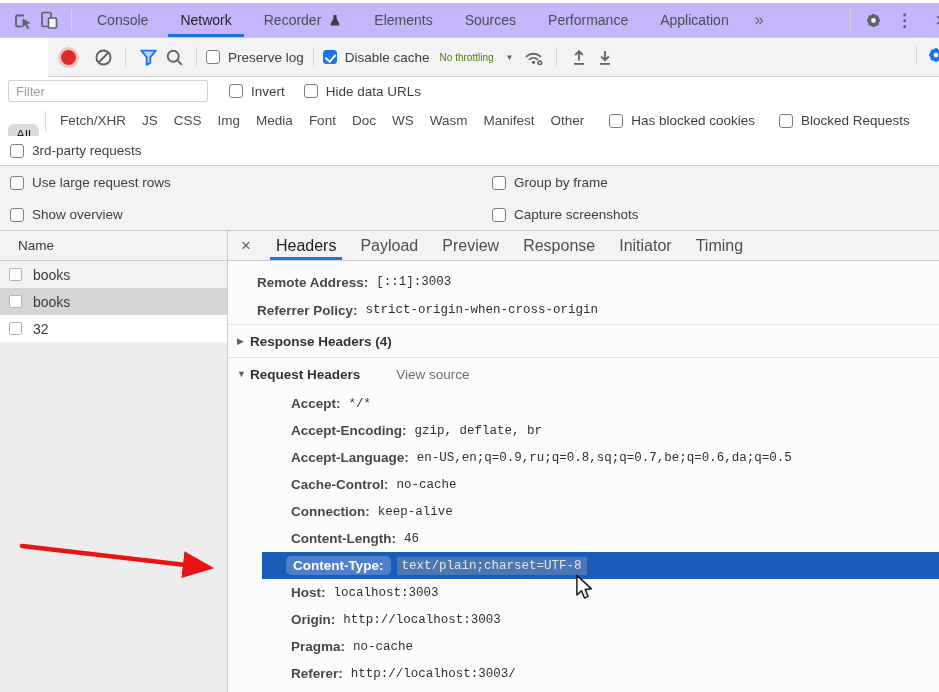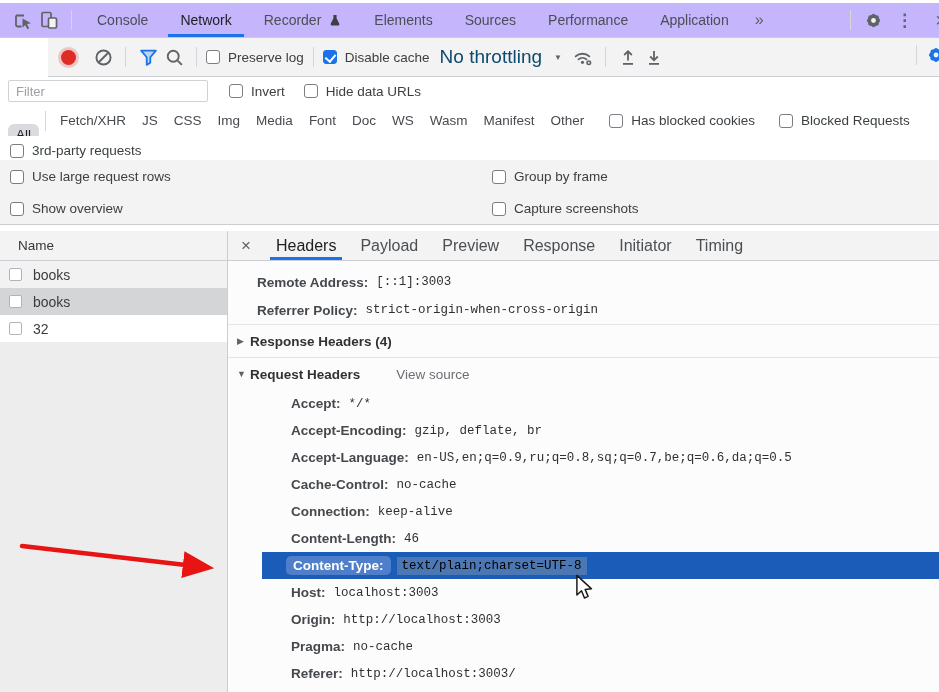--- a/index.html
+++ b/index.html
@@ -23,39 +23,39 @@
 
   
   .toolbar2 { top:38px; height:39px; background:#f3f3f3; border-bottom:1px solid #cacdd1; padding-left:13px;margin-left:48px; }
   .record-dot { width:15px; height:15px; border-radius:50%; background:#df2b26; box-shadow:0 0 0 3px rgba(223,43,38,.22); margin-right:14px; cursor:pointer; flex:none; }
   .cb-pair { display:flex; align-items:center; cursor:pointer; flex:none; }
   .cb { width:14px; height:14px; border:1.5px solid #7a7d82; border-radius:3px; background:#fff; margin-right:8px; position:relative; flex:none; }
   .cb.checked { background:#1a73e8; border-color:#1a73e8; }
   .cb.checked::after { content:""; position:absolute; left:3.2px; top:0.8px; width:5px; height:8px; border:solid #fff; border-width:0 2px 2px 0; transform:rotate(40deg); }
   .cb-label { font-size:13.5px; color:#3c4043; white-space:nowrap; }
   .throttle { display:flex; align-items:center; margin:0 8px 0 10px; cursor:pointer; }
-  .throttle-label { font-size:19px; color:#0c4a6e; }
+  .throttle-label { font-size:10px; color:#4d7c0f; }
   .dd-arrow { font-size:8px; color:#5f6368; margin-left:12px; }
   .edge-blue { position:absolute; right:-7px; top:7px; display:flex; align-items:center; }
   .edge-blue .sep { margin:0 9px 0 0; }
 
   
   .filterrow { top:77px; height:28px; background:#fff; padding-left:8px; }
   .filter-input { width:200px; height:22px; border:1px solid #d2d2d6; border-radius:2px; padding:0 7px; font-size:13px; color:#333; font-family:"Liberation Sans",sans-serif; outline:none; }
   .filter-input::placeholder { color:#9da0a5; }
 
   
   .chiprow { top:105px; height:31px; background:#fff; padding-left:8px; }
   .chip { font-size:13.5px; color:#474a4e; padding:3px 8px; border-radius:6px; cursor:pointer; white-space:nowrap; }
   .chip.active { background:#dadbdf; color:#202124;margin-top:28px; }
 
   .thirdparty { top:136px; height:30px; background:#fff; border-bottom:1px solid #cacdd1; padding-left:10px;text-align:center; }
 
   
-  .options { top:160px; height:65px; background:#f3f3f3; border-bottom:1px solid #cacdd1; }
+  .options { top:166px; height:65px; background:#f3f3f3; border-bottom:1px solid #cacdd1; }
   .options .cb-pair { position:absolute; }
 
   
   .main { position:absolute; top:231px; bottom:0; left:0; right:0; display:flex; }
   .reqpanel { width:228px; flex:none; border-right:1px solid #cacdd1; display:flex; flex-direction:column; background:#ededed; }
   .colhead { height:30px; flex:none; background:#f3f3f3; border-bottom:1px solid #cacdd1; display:flex; align-items:center; padding-left:18px; font-size:13.5px; color:#35373a; }
   .req-row { height:27px; flex:none; display:flex; align-items:center; padding-left:9px; font-size:14px; color:#3a3d40; cursor:pointer; }
   .req-row.shade { background:#f2f2f2; }
   .req-row.selected { background:#d4d5d7; }
   .req-row.plain { background:#ffffff; }
@@ -76,21 +76,21 @@
 
   .sect { height:33px; display:flex; align-items:center; padding-left:9px; border-top:1px solid #e3e4e7; margin-top:0; }
   .sect:first-of-type { margin-top:6px; }
   .disclosure { font-size:9px; color:#5f6368; width:13px; flex:none; }
   .sect-title { font-size:13.5px; font-weight:bold; color:#303234; }
   .viewsrc { font-size:13.5px; color:#6c6f73; margin-left:36px; cursor:pointer; }
 
   .hrow { height:27px; display:flex; align-items:center; padding-left:29px; cursor:default;margin-left:34px; }
   .hrow.selected { background:#1b5cb8; }
   .hrow.selected .hlabel { color:#ffffff; background:#4f7fca; padding:2px 7px; margin-left:-5px; border-radius:5px; }
-  .hrow.selected .hvalue { color:#000000; background:#4b78b4; padding:2px 5px; margin-left:6px; border-radius:1px; }
+  .hrow.selected .hvalue { color:#e5e5e5; background:#4b78b4; padding:2px 5px; margin-left:6px; border-radius:1px; }
 
   .overlay { position:absolute; pointer-events:none; }
   svg { display:block; }
 </style>
 </head>
 <body>
 
 <div id="stage">
 
   <div class="bar topbar">

